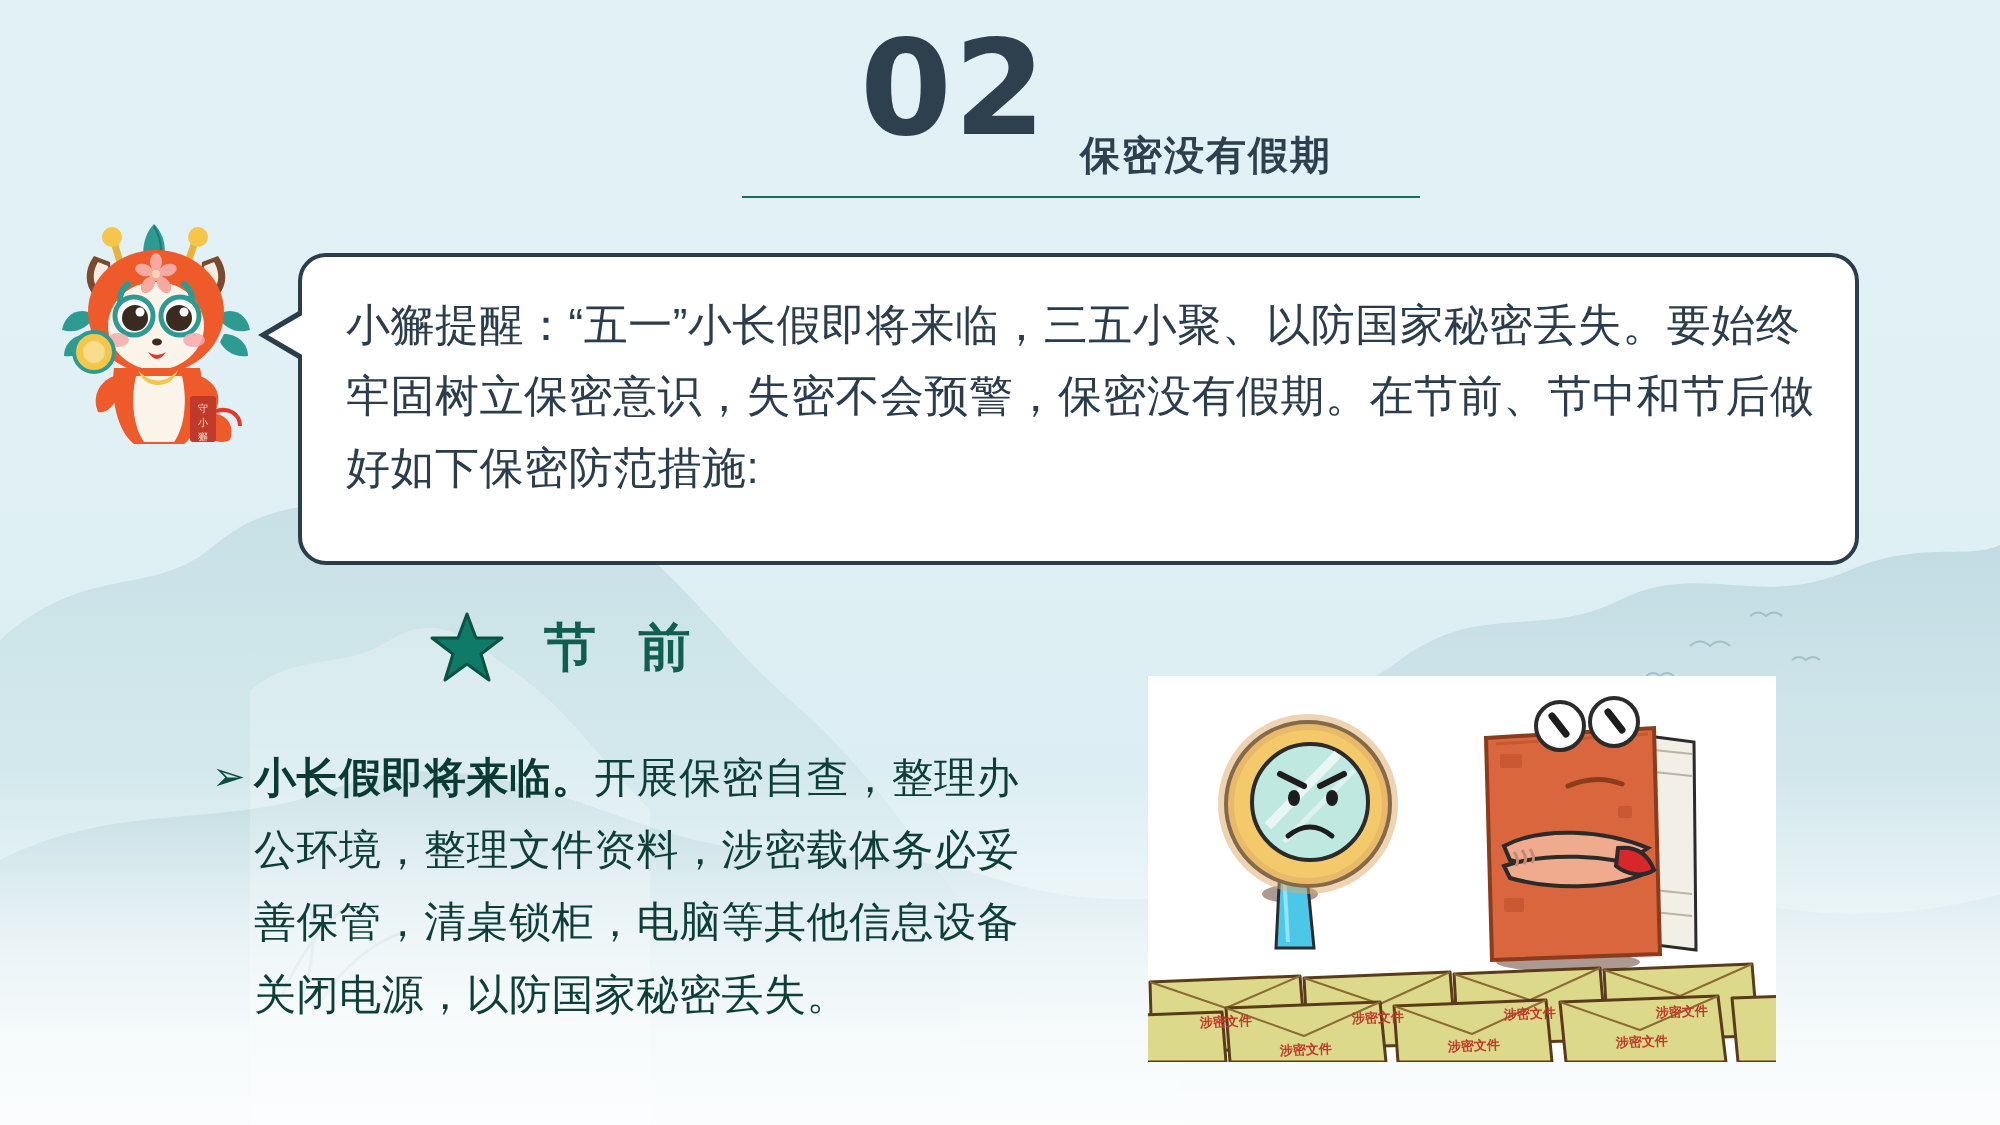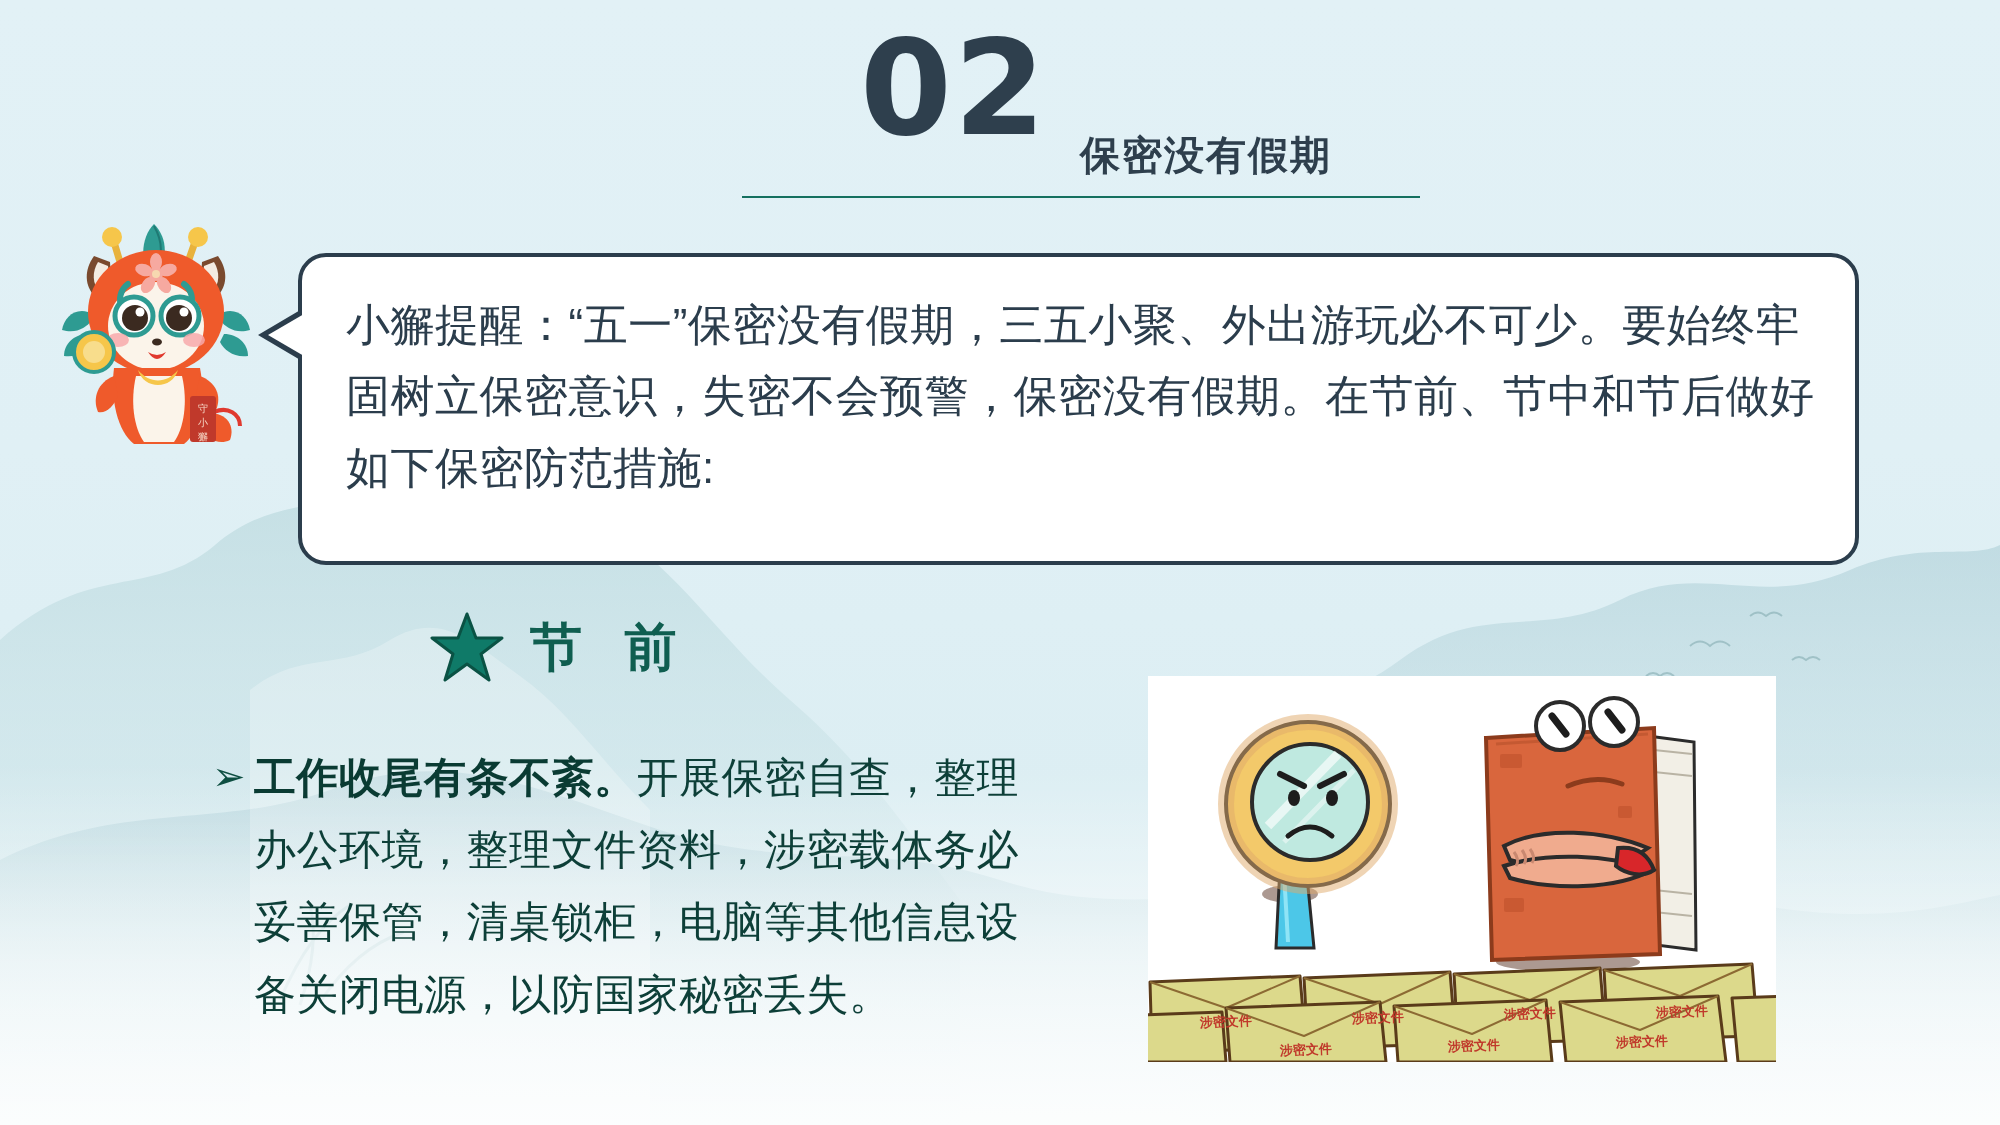--- a/index.html
+++ b/index.html
@@ -124,21 +124,21 @@
     border-right: 36px solid #ffffff;
   }
 
   
   .sec-heading {
     position: absolute;
     left: 430px;
     top: 612px;
     display: flex;
     align-items: center;
-    gap: 26px;
+    gap: 40px;
   }
   .star-icon { display: block; }
   .sec-heading-label {
     font-size: 52px;
     font-weight: bold;
     color: #0f5e50;
     letter-spacing: 14px;
   }
 
   
@@ -306,34 +306,34 @@
         <text x="155" y="212">守</text>
         <text x="155" y="226">小</text>
         <text x="155" y="240">獬</text>
       </g>
     </svg>
   </div>
 
   <div class="bubble">
     <div class="bubble-tail-outer"></div>
     <div class="bubble-tail-inner"></div>
-    <div class="bubble-text">小獬提醒：“五一”保密没有假期，三五小聚、外出游玩必不可少。要始终牢固树立保密意识，失密不会预警，保密没有假期。在节前、节中和节后做好如下保密防范措施:</div>
+    <div class="bubble-text">小獬提醒：“五一”小长假即将来临，三五小聚、以防国家秘密丢失。要始终牢固树立保密意识，失密不会预警，保密没有假期。在节前、节中和节后做好如下保密防范措施:</div>
   </div>
 
   <div class="sec-heading">
     <svg class="star-icon" width="74" height="72" viewBox="0 0 74 72">
       <polygon points="37,2 46,26 72,26 51,42 59,68 37,52 15,68 23,42 2,26 28,26" fill="#0f7a68" stroke="#0a5244" stroke-width="3" stroke-linejoin="round"></polygon>
     </svg>
     <div class="sec-heading-label">节 前</div>
   </div>
 
   <div class="bullet-block">
     <div class="bullet-row">
       <div class="bullet-marker">➢</div>
-      <div class="bullet-text"><b>工作收尾有条不紊。</b><span>开展保密自查，整理办公环境，整理文件资料，涉密载体务必妥善保管，清桌锁柜，电脑等其他信息设备关闭电源，以防国家秘密丢失。</span></div>
+      <div class="bullet-text"><b>小长假即将来临。</b><span>开展保密自查，整理办公环境，整理文件资料，涉密载体务必妥善保管，清桌锁柜，电脑等其他信息设备关闭电源，以防国家秘密丢失。</span></div>
     </div>
   </div>
 
   <div class="illustration">
     <svg width="628" height="386" viewBox="0 0 628 386">
       <rect x="0" y="0" width="628" height="386" fill="#ffffff"></rect>
 
       <g>
         <ellipse cx="142" cy="218" rx="28" ry="9" fill="#5a3423" opacity="0.5"></ellipse>
         <path d="M132,190 L158,190 L166,272 L128,272 Z" fill="#4cc7e8" stroke="#2b2b2b" stroke-width="3"></path>

